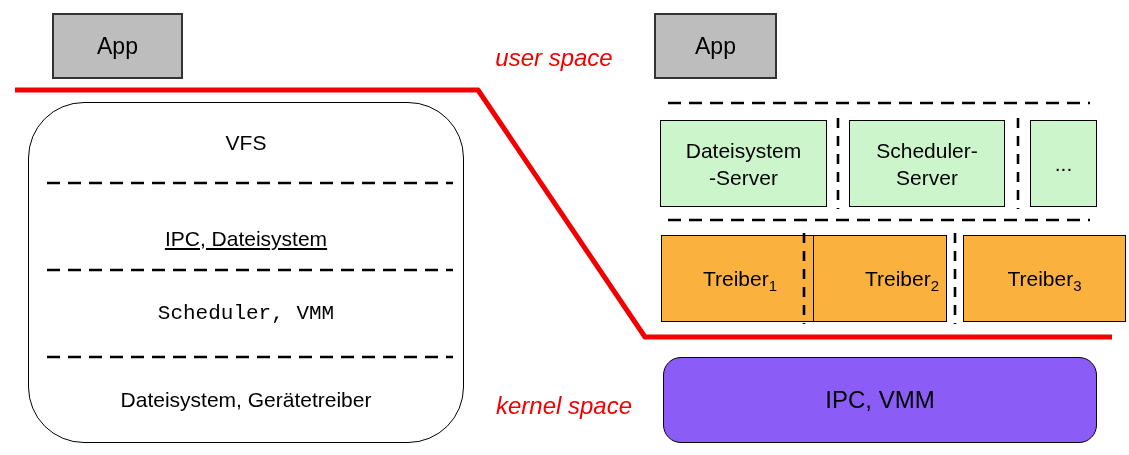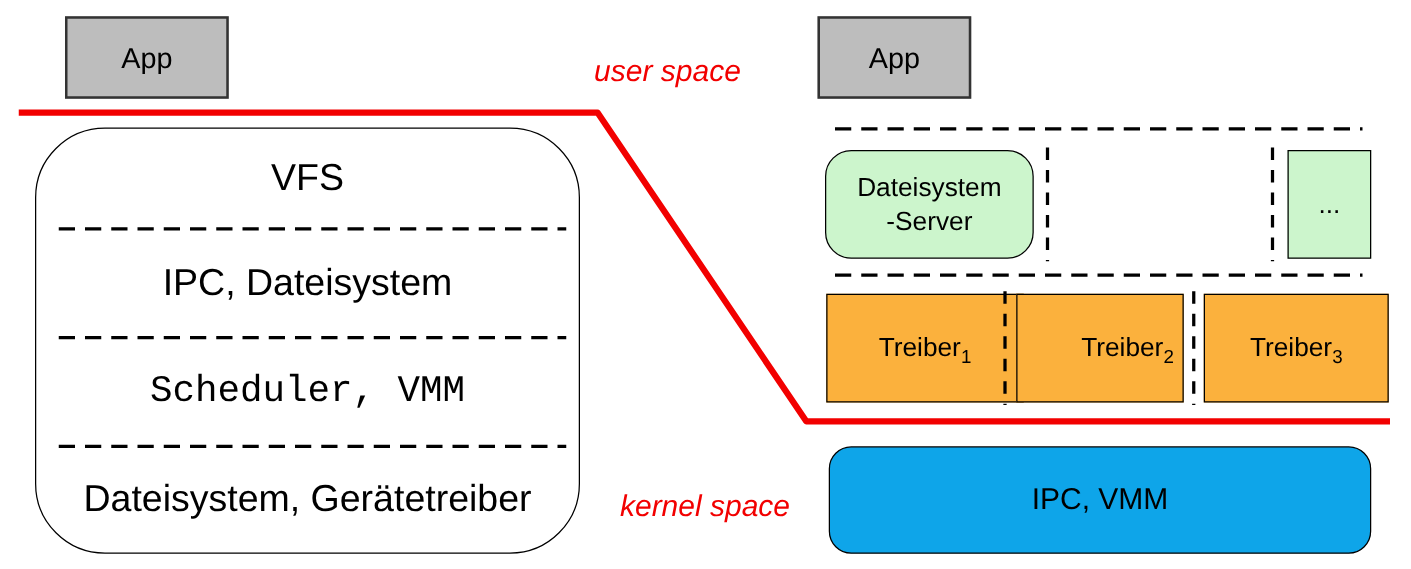--- a/index.html
+++ b/index.html
@@ -7,35 +7,35 @@
     position:relative;width:1129px;height:455px;background:#ffffff;
     font-family:"Liberation Sans","DejaVu Sans",sans-serif;color:#000;
     overflow:hidden;
   }
   .box{position:absolute;display:flex;align-items:center;justify-content:center;
     box-sizing:border-box;text-align:center;}
   .app-box{background:var(--app-gray,#bdbdbd);border:2px solid #333;font-size:23px;}
   .mono-box{left:28px;top:102px;width:436px;height:341px;background:#fff;
     border:1.6px solid #000;border-radius:56px;}
   .layer{position:absolute;left:28px;width:436px;display:flex;align-items:center;
-    justify-content:center;font-size:30px;}
+    justify-content:center;font-size:21px;}
   .layer-0{top:103px;height:80px;}
-  .layer-1{top:183px;height:87px;}
+  .layer-1{top:195px;height:87px;text-decoration:underline;}
   .layer-2{top:270px;height:87px;font-family:Liberation Mono, monospace;}
   .layer-3{top:357px;height:85px;}
   .server-box{background:var(--server-green,#ccf5cc);border:1.6px solid #000;
     font-size:21px;line-height:27px;flex-direction:column;top:120px;height:87px;}
   .driver-box{background:var(--driver-orange,#fbb13d);border:1.6px solid #000;
     font-size:21px;top:235px;height:87px;}
   .driver-box .sub{font-size:15px;vertical-align:sub;line-height:0;}
-  .kernel-right{left:663px;top:357px;width:434px;height:86px;background:#0ea5e9;
+  .kernel-right{left:663px;top:357px;width:434px;height:86px;background:#8b5cf6;
     border:1.6px solid #000;border-radius:18px;font-size:24px;}
   .space-label{position:absolute;color:var(--boundary-red,#f20000);
     font-style:italic;font-size:24px;white-space:nowrap;}
-  .user-space{left:448px;top:44px;width:172px;text-align:center;}
+  .user-space{left:468px;top:44px;width:172px;text-align:center;}
   .kernel-space{left:478px;top:362px;width:172px;text-align:center;margin-top:30px;}
   svg.overlay{position:absolute;left:0;top:0;pointer-events:none;z-index:5;}
   svg .dash{stroke:#000;stroke-width:2.6;stroke-dasharray:13 8;}
   svg .vdash{stroke:#000;stroke-width:2.6;stroke-dasharray:10 8;}
   svg .boundary{stroke:var(--boundary-red,#f20000);stroke-width:5;fill:none;
     stroke-linejoin:round;}
 </style>
 </head>
 <body>
 
@@ -60,35 +60,39 @@
     <span>Dateisystem, Gerätetreiber</span>
   </div>
 
   <div class="space-label user-space">user space</div>
   <div class="space-label kernel-space">kernel space</div>
 
   <div class="box app-box" style="left:654px;top:13px;width:123px;height:66px;">
     <span>App</span>
   </div>
 
-  <div class="box server-box" style="left:660px;width:167px;border-radius:21px;">
+  <div class="box server-box" style="left:660px;width:167px;">
     <span>Dateisystem</span>
     <span>-Server</span>
+  </div>
+  <div class="box server-box" style="left:849px;width:156px;">
+    <span>Scheduler-</span>
+    <span>Server</span>
   </div>
   <div class="box server-box" style="left:1030px;width:67px;">
     <span>...</span>
   </div>
 
   <div class="box driver-box" style="left:661px;width:158px;">
     <span><span>Treiber</span><span class="sub">1</span></span>
   </div>
   <div class="box driver-box" style="left:813px;width:134px;padding-left:44px;">
     <span><span>Treiber</span><span class="sub">2</span></span>
   </div>
-  <div class="box driver-box" style="left:963px;width:148px;">
+  <div class="box driver-box" style="left:963px;width:163px;">
     <span><span>Treiber</span><span class="sub">3</span></span>
   </div>
 
   <div class="box kernel-right">
     <span>IPC, VMM</span>
   </div>
 
   <svg class="overlay" width="1129" height="455" viewBox="0 0 1129 455">
 
     <line class="dash" x1="47" y1="183" x2="453" y2="183"></line>

